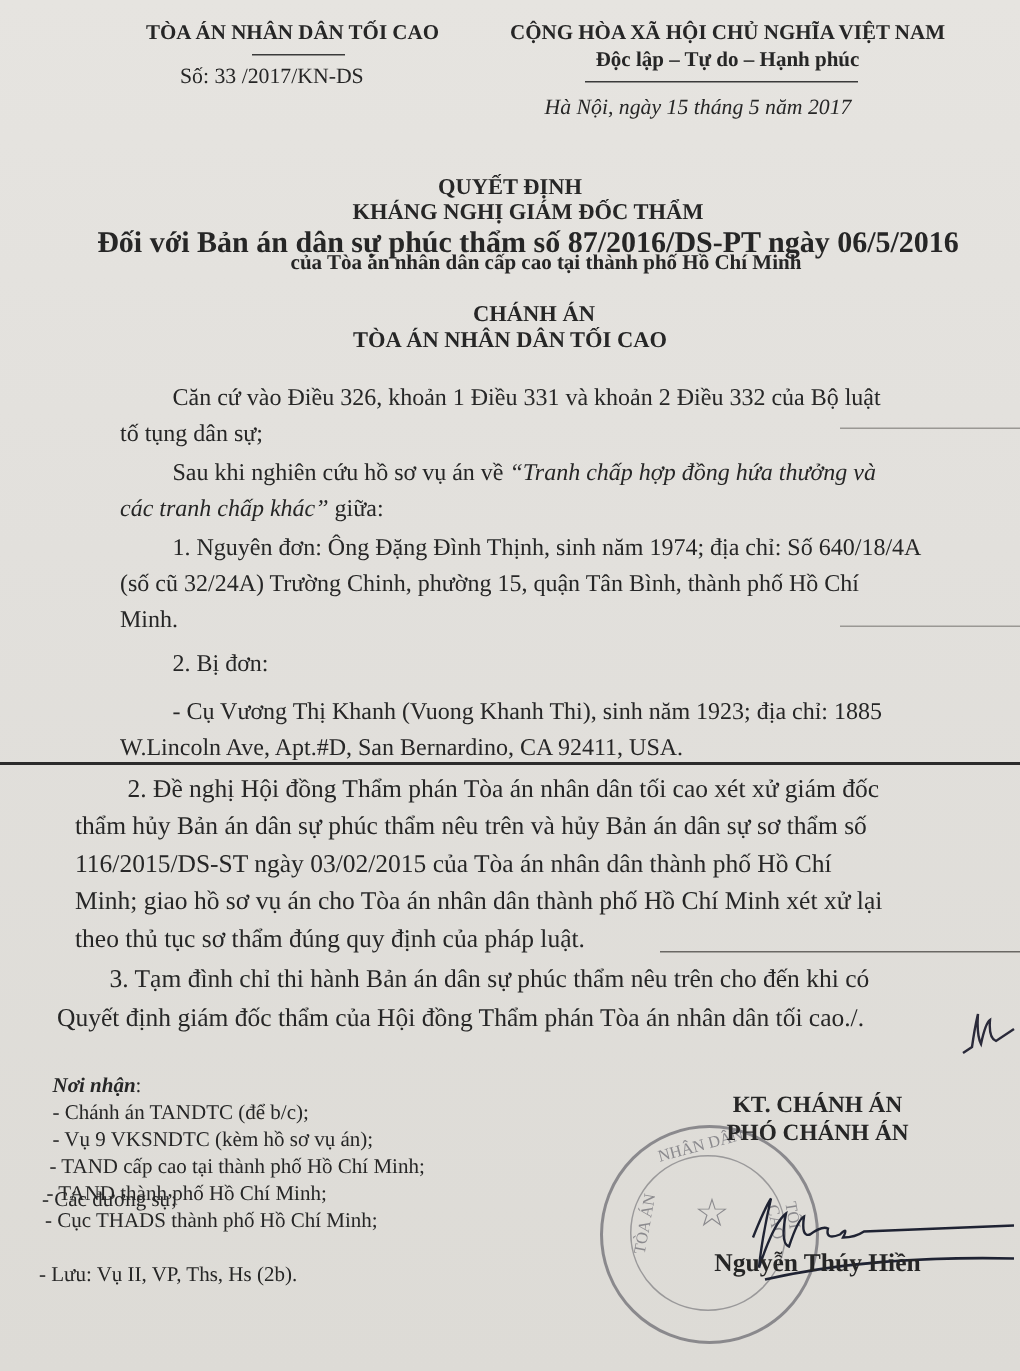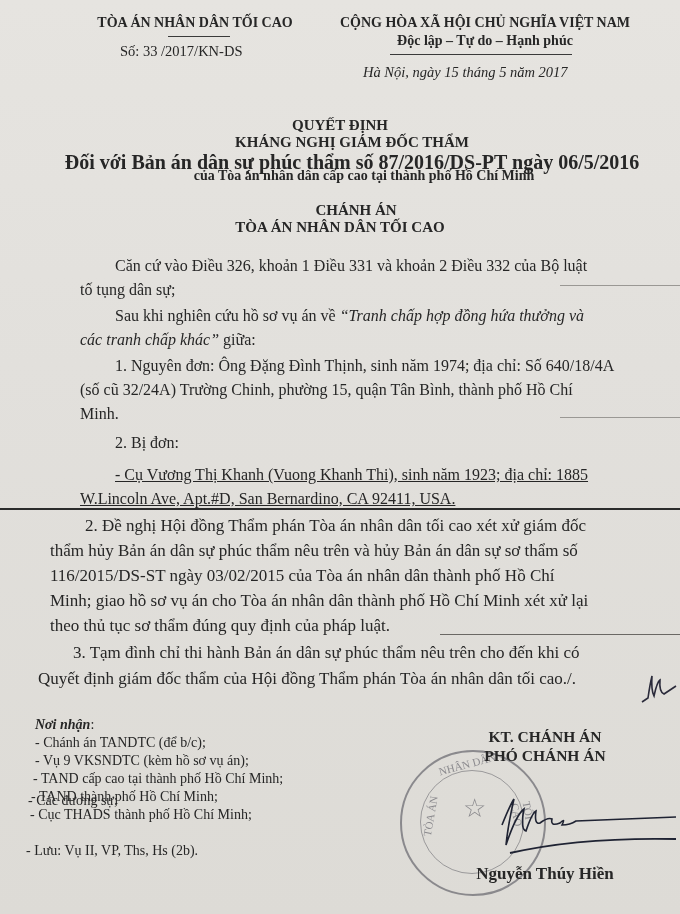--- a/index.html
+++ b/index.html
@@ -80,21 +80,21 @@
   <div class="para body" style="top:354px;">
     <span class="pline indent">1. Nguyên đơn: Ông Đặng Đình Thịnh, sinh năm 1974; địa chỉ: Số 640/18/4A</span>
     <span class="pline">(số cũ 32/24A) Trường Chinh, phường 15, quận Tân Bình, thành phố Hồ Chí</span>
     <span class="pline">Minh.</span>
   </div>
   <div class="faint-rule" style="left:560px; top:417px; width:120px;"></div>
 
   <div class="para body" style="top:431px;">
     <span class="pline indent">2. Bị đơn:</span>
   </div>
-  <div class="para body" style="top:463px;text-decoration:underline;">
+  <div class="para body" style="top:463px;">
     <span class="pline indent">- Cụ Vương Thị Khanh (Vuong Khanh Thi), sinh năm 1923; địa chỉ: 1885</span>
     <span class="pline">W.Lincoln Ave, Apt.#D, San Bernardino, CA 92411, USA.</span>
   </div>
 
   <div class="thick-rule" style="top:508px;"></div>
 
   <div class="para body" style="top:513px; left:50px; width:590px; font-size:17px; line-height:25px;">
     <span class="pline indent">2. Đề nghị Hội đồng Thẩm phán Tòa án nhân dân tối cao xét xử giám đốc</span>
     <span class="pline">thẩm hủy Bản án dân sự phúc thẩm nêu trên và hủy Bản án dân sự sơ thẩm số</span>
     <span class="pline">116/2015/DS-ST ngày 03/02/2015 của Tòa án nhân dân thành phố Hồ Chí</span>
@@ -131,14 +131,14 @@
   </div>
 
   <div class="abs sig bold" style="left:460px; top:747px; width:170px;">PHÓ CHÁNH ÁN</div>
   <div class="abs sig bold" style="left:460px; top:728px; width:170px;">KT. CHÁNH ÁN</div>
 
   <svg class="signature" width="190" height="70" viewBox="0 0 190 70">
     <path d="M12 30 Q20 10 24 4 Q18 30 16 50 Q26 20 34 14 Q30 34 36 36 Q42 18 46 16 Q44 30 50 28 Q58 22 62 24 Q60 32 70 28 Q76 22 72 30 Q80 30 86 26 L186 22" fill="none" stroke="#1f2333" stroke-width="1.6"></path>
     <path d="M20 58 Q90 42 186 44" fill="none" stroke="#1f2333" stroke-width="1.8"></path>
   </svg>
 
-  <div class="abs sig bold" style="left:460px; top:864px; width:170px; font-size:17px;">Nguyễn Thúy Hiền</div>
+  <div class="abs sig bold" style="left:460px; top:832px; width:170px; font-size:17px;">Nguyễn Thúy Hiền</div>
 </div>
 
 </body></html>

